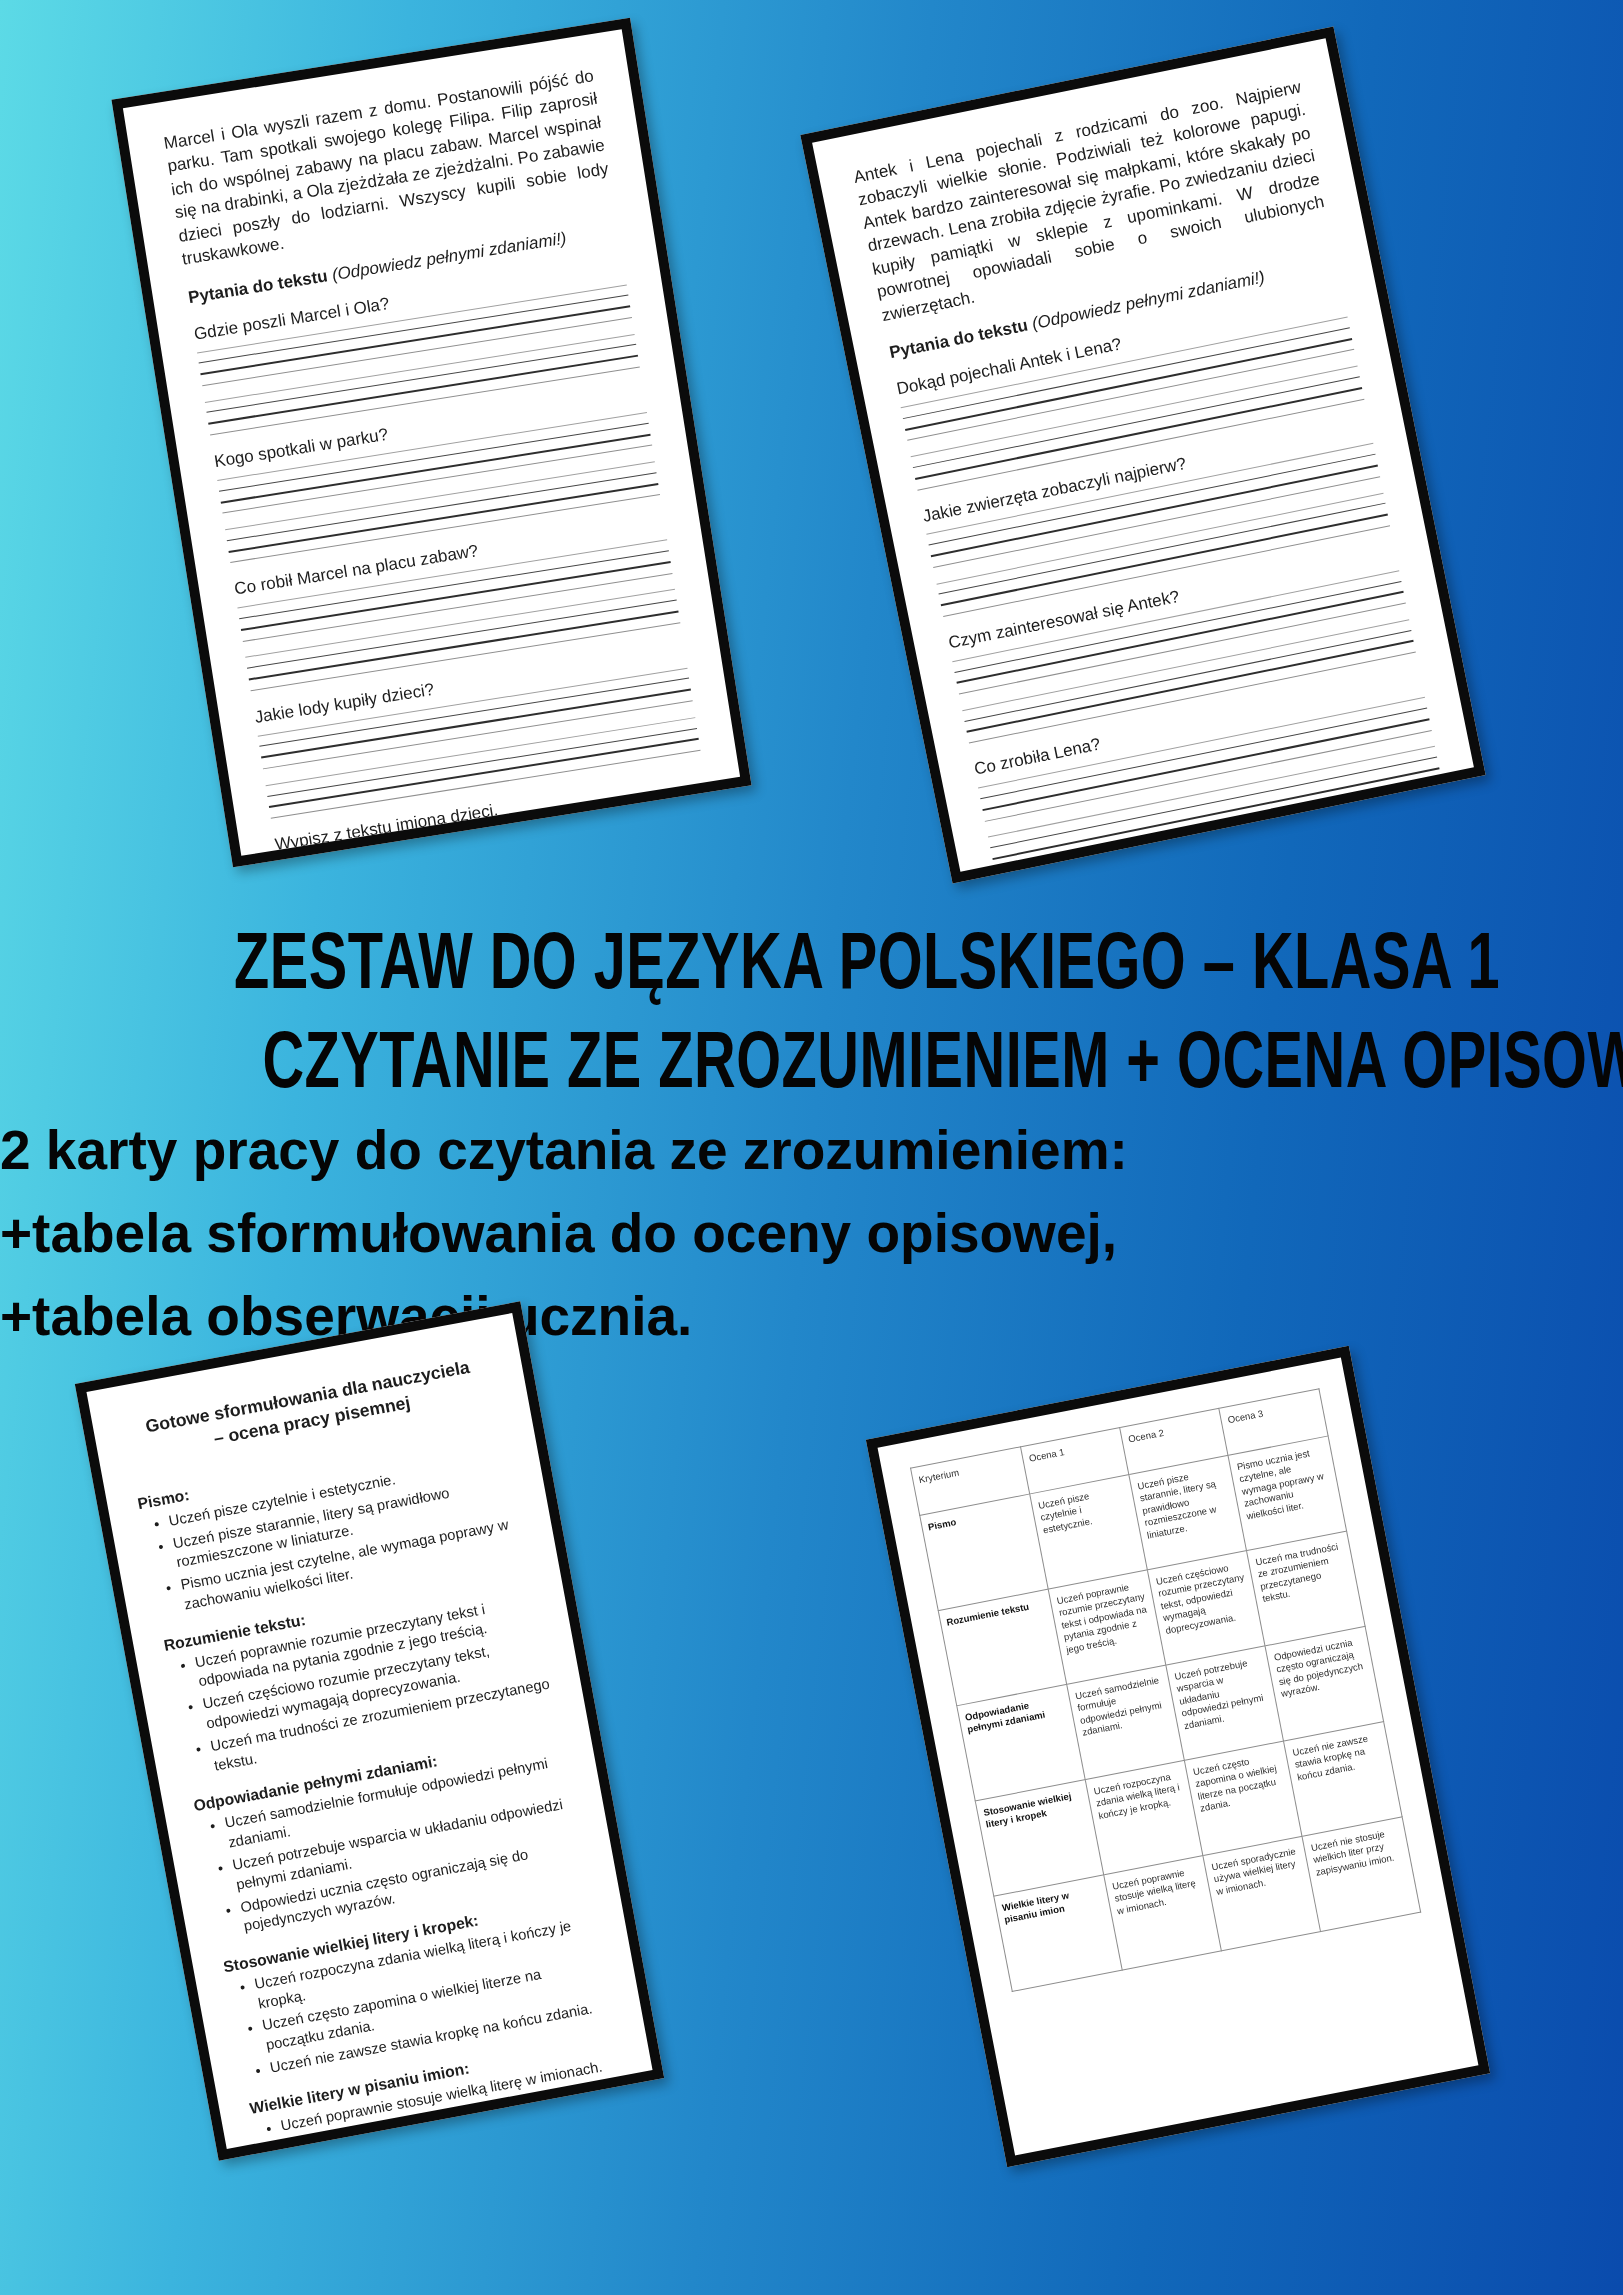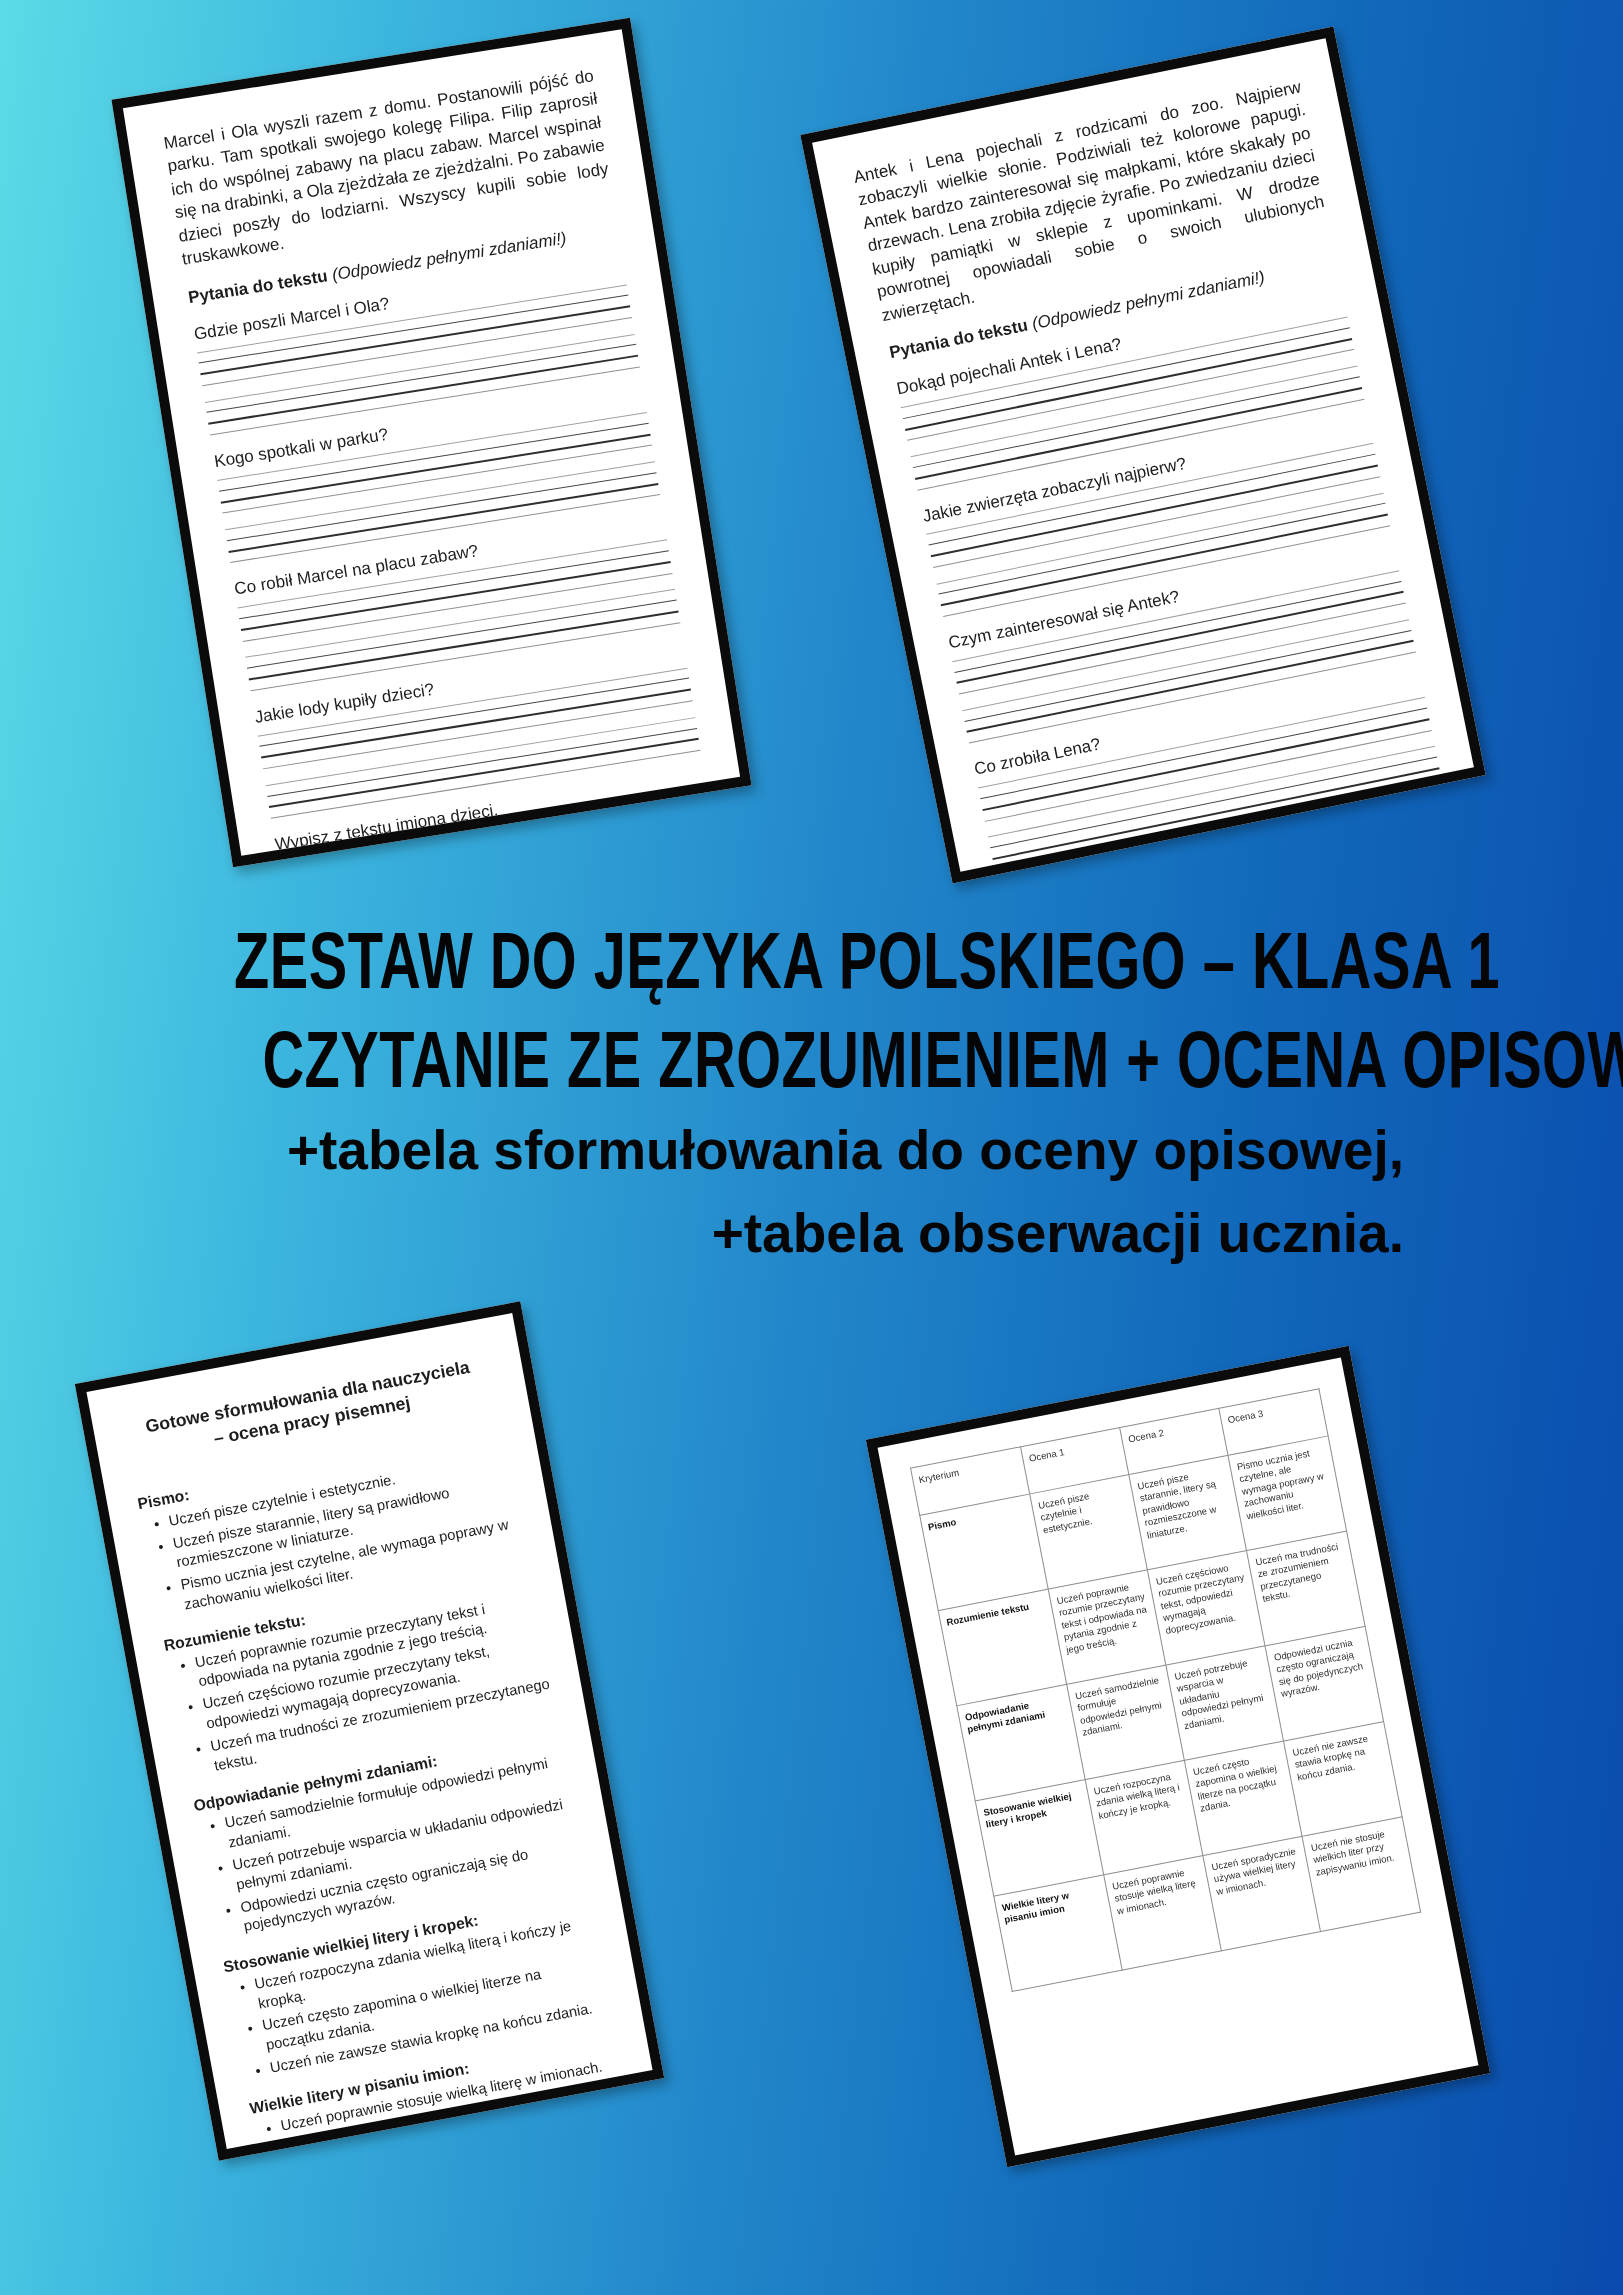--- a/index.html
+++ b/index.html
@@ -23,21 +23,21 @@
   .qtext{font-size:17px;margin:0 0 7.9px 0;}
   .lines{margin-top:6.5px;}
   .lines + .lines{margin-top:15.7px;}
   .ln{display:block;height:0;border-top:1.3px solid #999;margin-top:9.8px;}
   .ln:first-child{margin-top:0;}
   .ln.c1{border-color:#a0a0a0;}
   .ln.c2{border-color:#454545;}
   .ln.c3{border-color:#2e2e2e;border-top-width:2px;}
   .ln.c4{border-color:#8f8f8f;}
   
-  .title-block{position:absolute;left:0;top:911px;width:1404px;text-align:right;color:#050505;}
+  .title-block{position:absolute;left:0;top:911px;width:1404px;text-align:left;color:#050505;}
   .t-cond{font-weight:bold;font-size:79px;line-height:99px;white-space:nowrap;}
   .t-cond .squeeze{display:inline-block;transform:scaleX(.73);transform-origin:50% 50%;letter-spacing:0.7px;}
   .t-reg{font-weight:bold;font-size:55px;line-height:83px;white-space:nowrap;}
   
   .page3{left:143px;top:1336px;width:453px;height:790px;transform:rotate(-10.5deg);padding:34px 30px;}
   .f-title{font-size:17.7px;font-weight:bold;text-align:center;line-height:1.35;margin:0 0 29px 0;}
   .f-section{margin-top:17px;}
   .f-heading{font-size:15.7px;font-weight:bold;margin:0 0 3.9px 0;}
   .f-list{margin:0;padding-left:27.5px;font-size:14.7px;line-height:1.34;}
   .f-list li{margin-bottom:3.3px;}
@@ -215,20 +215,21 @@
         </div>
       <div class="lines">
           <i class="ln c1"></i>
         </div>
     </div>
   </section>
 
   <div class="title-block">
     <div class="t-cond"><span class="squeeze">ZESTAW DO JĘZYKA POLSKIEGO – KLASA 1</span></div>
     <div class="t-cond"><span class="squeeze">CZYTANIE ZE ZROZUMIENIEM + OCENA OPISOWA</span></div>
+    <div class="t-reg">2 karty pracy do czytania ze zrozumieniem:</div>
     <div class="t-reg">+tabela sformułowania do oceny opisowej,</div>
     <div class="t-reg">+tabela obserwacji ucznia.</div>
   </div>
 
   <section class="page page3">
     <p class="f-title">
       <span>Gotowe sformułowania dla nauczyciela</span><br>
       <span>– ocena pracy pisemnej</span>
     </p>
     <div class="f-section">

